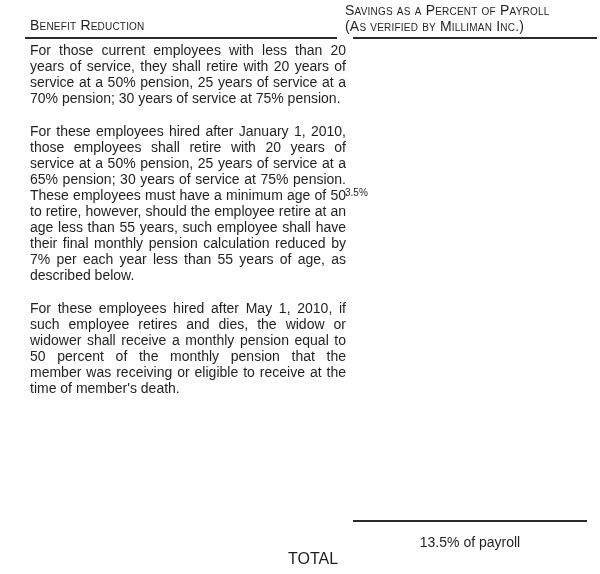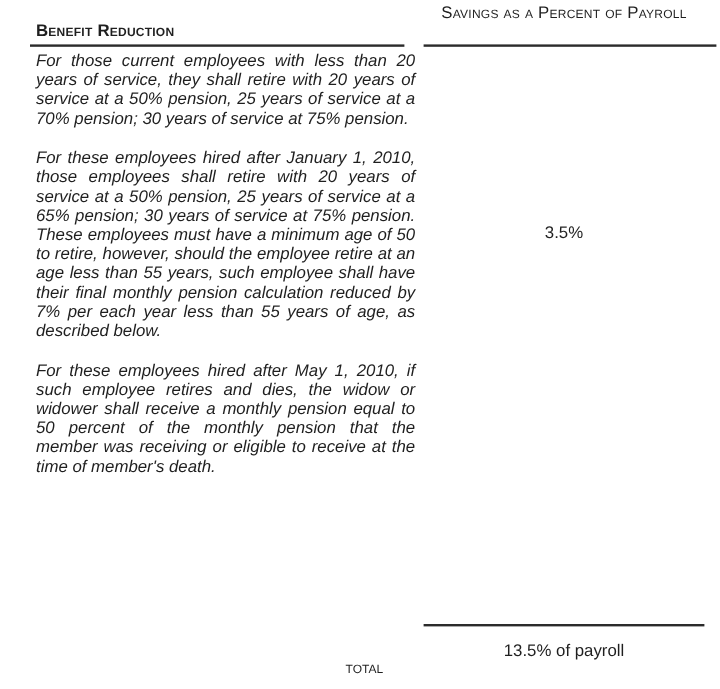--- a/index.html
+++ b/index.html
@@ -15,64 +15,63 @@
   .smallcaps {
     font-variant: small-caps;
     font-size: 14px;
     letter-spacing: 0.2px;
   }
   .header-left {
     position: absolute;
     left: 30px;
     top: 17px;
     white-space: nowrap;
-    font-weight: bold;
   }
   .header-right {
     position: absolute;
     left: 345px;
     top: 2px;
     width: 250px;
-    text-align: center;
+    text-align: left;
     line-height: 16px;
   }
   .rule {
     position: absolute;
     height: 2px;
     background: #2b2b2b;
   }
   .rule-left  { top: 37px; left: 25px;  width: 312px; }
   .rule-right { top: 37px; left: 353px; width: 244px; }
   .rule-total { top: 520px; left: 353px; width: 234px; }
   .body-left {
     position: absolute;
     left: 30px;
     top: 42px;
     width: 316px;
     font-size: 14px;
     line-height: 16px;
     text-align: justify;
     text-align-last: left;
   }
-  .body-left p { margin: 0 0 17px 0; font-style: italic; }
+  .body-left p { margin: 0 0 17px 0; }
   .savings-val {
     position: absolute;
     left: 345px;
     width: 250px;
-    text-align: center;
-    font-size: 14px;
+    text-align: left;
+    font-size: 10px;
     line-height: 16px;
   }
   .val-retire { top: 185px; }
   .val-contrib { top: 459px; }
   .total-label {
     position: absolute;
     left: 288px;
     top: 551px;
-    font-size: 10px;
+    font-size: 16px;
     line-height: 16px;
   }
   .total-value {
     position: absolute;
     left: 345px;
     top: 534px;
     width: 250px;
     text-align: center;
     font-size: 14px;
     line-height: 16px;
@@ -80,20 +79,21 @@
 </style>
 </head>
 <body>
 
 <div class="page">
 
   <div class="header-left smallcaps">Benefit Reduction</div>
 
   <div class="header-right smallcaps">
     <div>Savings as a Percent of Payroll</div>
+    <div>(As verified by Milliman Inc.)</div>
   </div>
 
   <div class="rule rule-left"></div>
   <div class="rule rule-right"></div>
 
   <div class="body-left">
     <p>For those current employees with less than 20 years of service, they shall retire with 20 years of service at a 50% pension, 25 years of service at a 70% pension; 30 years of service at 75% pension.</p>
     <p>For these employees hired after January 1, 2010, those employees shall retire with 20 years of service at a 50% pension, 25 years of service at a 65% pension; 30 years of service at 75% pension.  These employees must have a minimum age of 50 to retire, however, should the employee retire at an age less than 55 years, such employee shall have their final monthly pension calculation reduced by 7% per each year less than 55 years of age, as described below.</p>
     <p>For these employees hired after May 1, 2010, if such employee retires and dies, the widow or widower shall receive a monthly pension equal to 50 percent of the monthly pension that the member was receiving or eligible to receive at the time of member's death.</p>
   </div>

